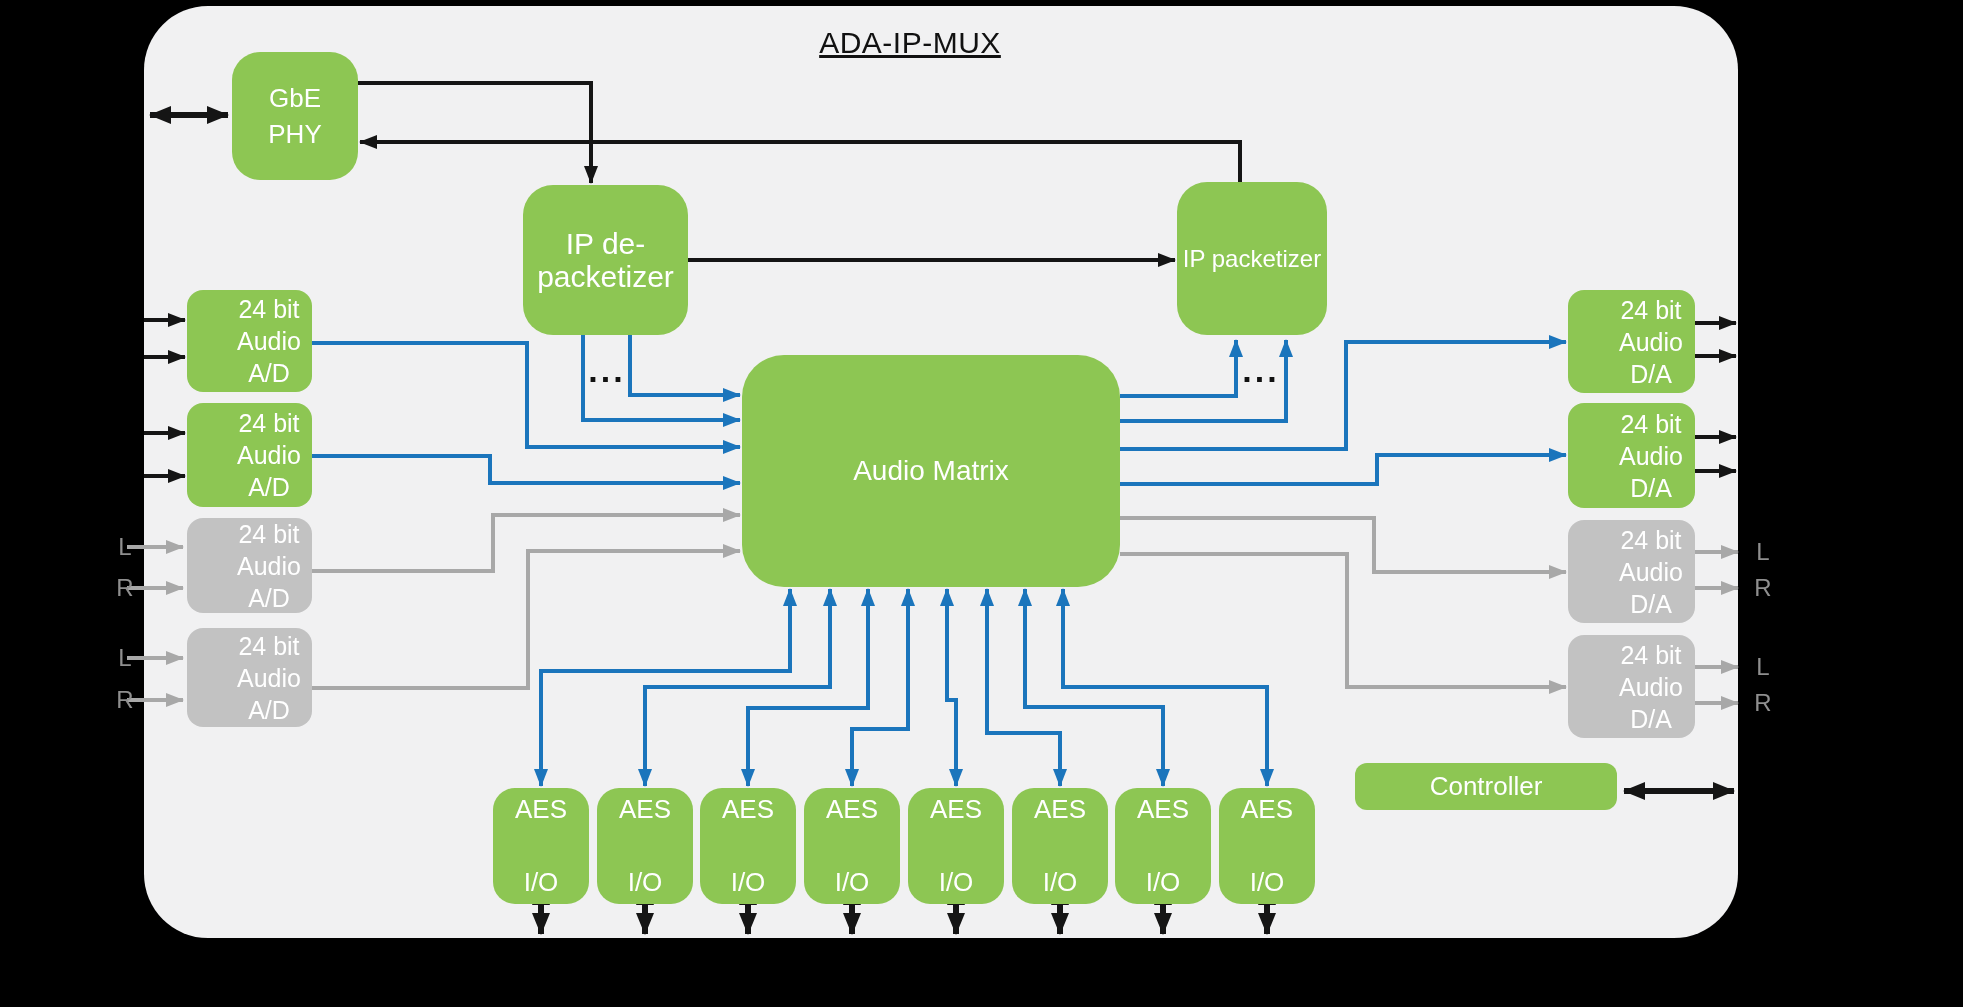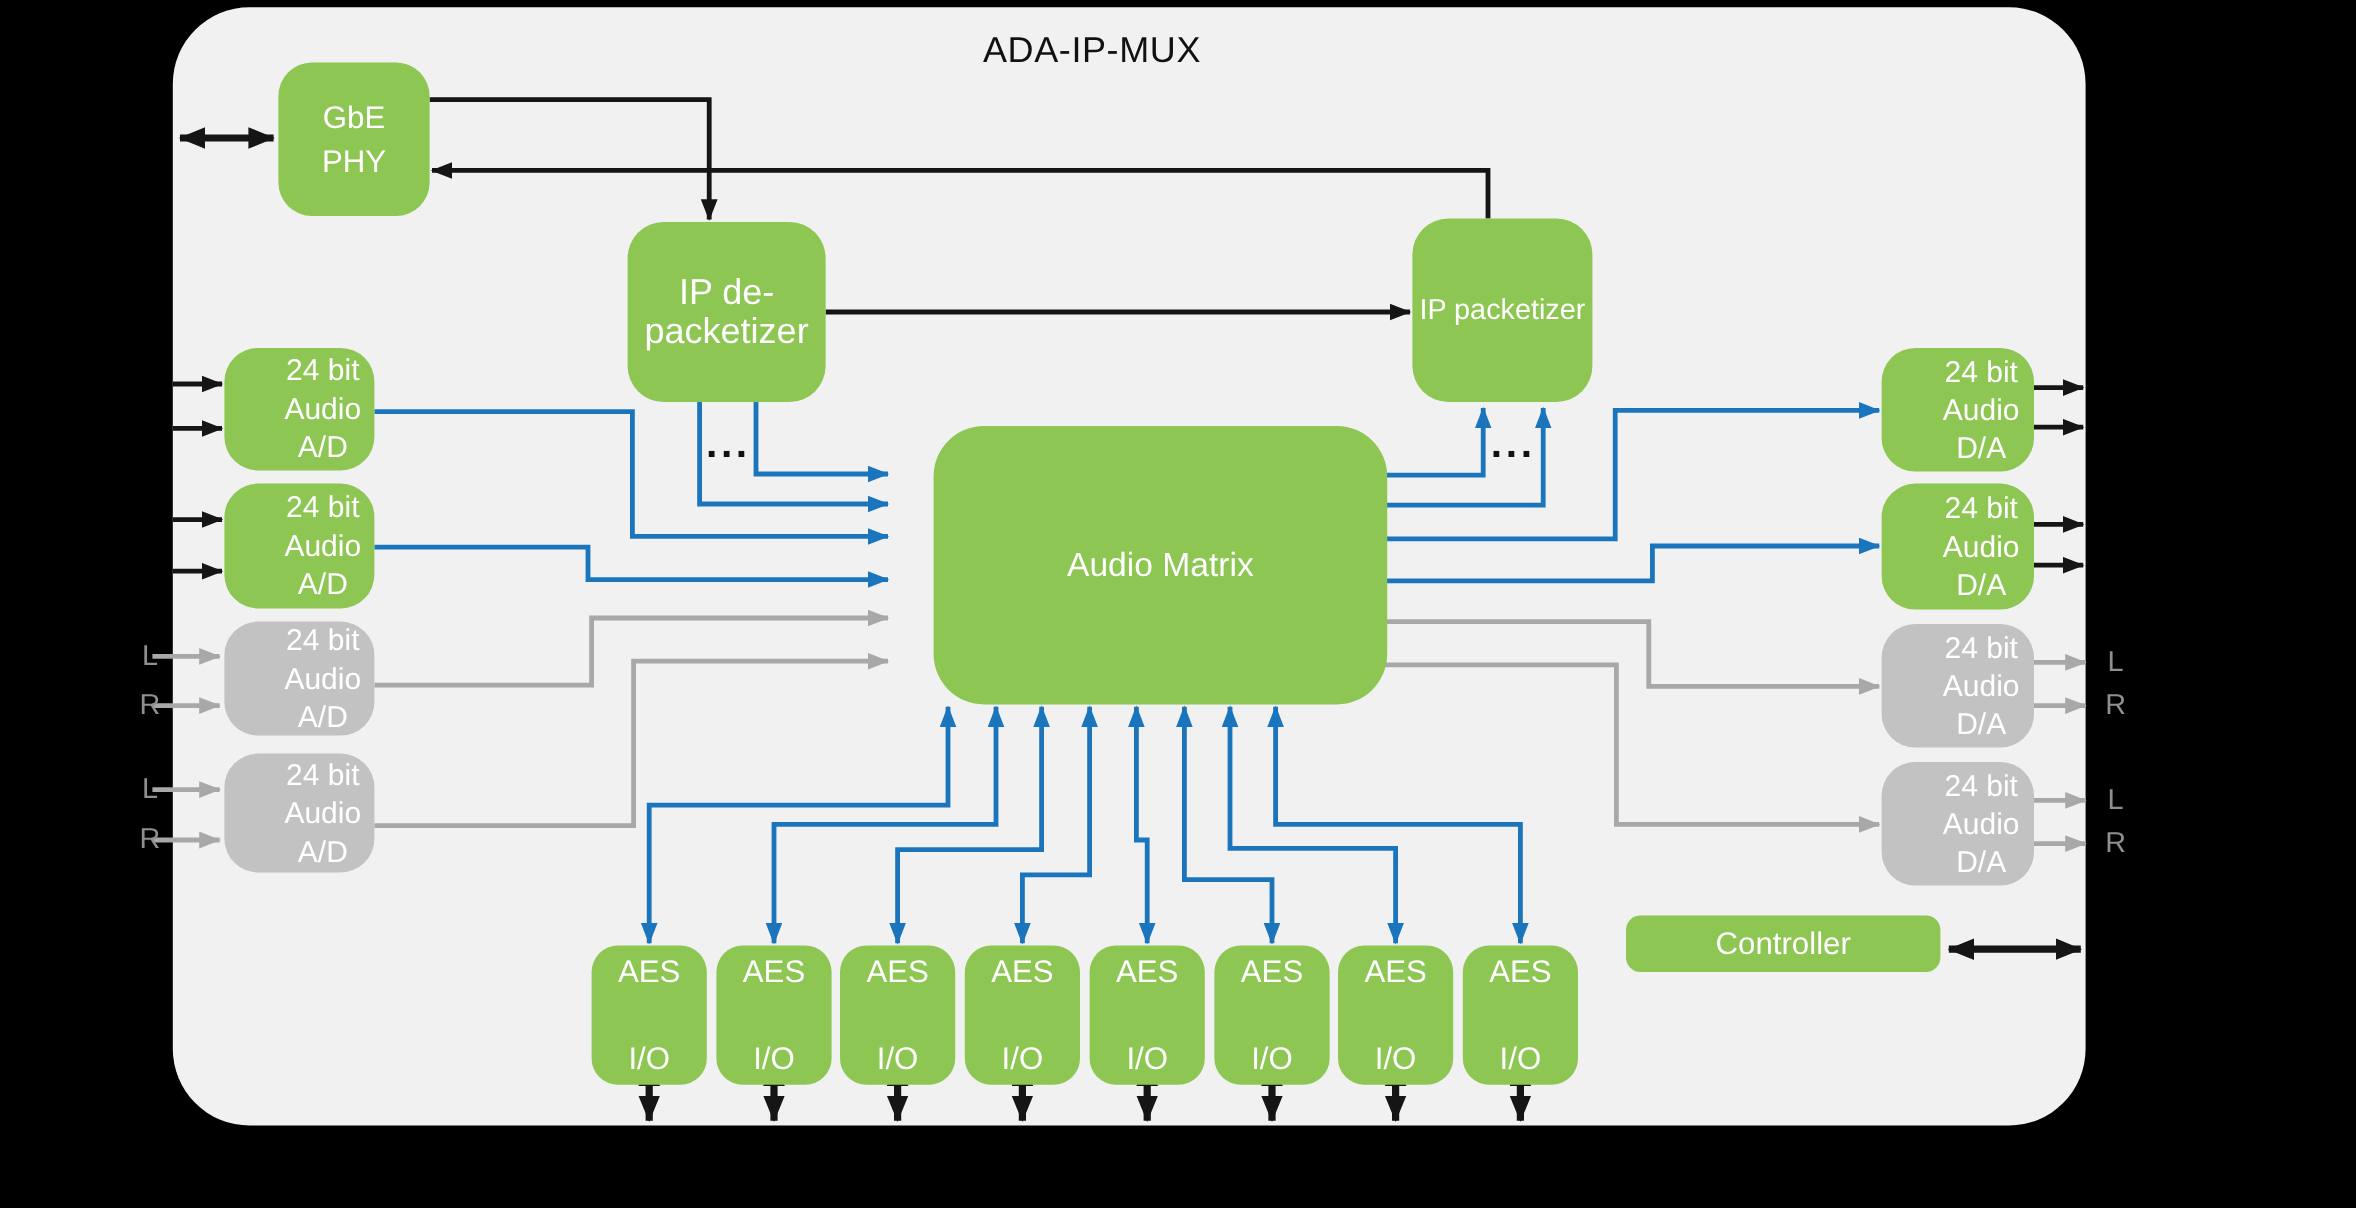--- a/index.html
+++ b/index.html
@@ -11,36 +11,36 @@
     --c-panel:#f1f1f2;
     --c-page:#000000;
     --c-white:#ffffff;
     --c-lr:#8f8f8f;
   }
   *{margin:0;padding:0;box-sizing:border-box;}
   html,body{width:1963px;height:1007px;overflow:hidden;}
   body{background:var(--c-page,#000);font-family:"Liberation Sans", sans-serif;position:relative;}
   .stage{position:absolute;left:0;top:0;width:1963px;height:1007px;}
   .panel{position:absolute;left:144px;top:6px;width:1594px;height:932px;background:var(--c-panel,#f1f1f2);border-radius:64px;}
-  .title{position:absolute;left:735px;top:26px;width:350px;text-align:center;font-size:30px;color:#111;letter-spacing:0.5px;}
+  .title{position:absolute;left:735px;top:26px;width:350px;text-align:center;font-size:30px;color:#111;letter-spacing:0.5px;text-decoration:underline;}
   svg.wires{position:absolute;left:0;top:0;width:1963px;height:1007px;pointer-events:none;}
   .ln-blue{stroke:var(--c-blue,#1b75bc);stroke-width:4;fill:none;}
   .ln-gray{stroke:var(--c-grayline,#a8a8a8);stroke-width:4;fill:none;}
   .ln-black{stroke:var(--c-black,#151515);stroke-width:4;fill:none;}
   .ln-black-bold{stroke:var(--c-black,#151515);stroke-width:6;fill:none;}
   .blk{position:absolute;display:flex;flex-direction:column;align-items:center;justify-content:center;
        color:var(--c-white,#fff);text-align:center;border-radius:24px;}
   .blk.green{background:var(--c-green,#8dc653);}
   .blk.gray{background:var(--c-grayblk,#c2c2c2);}
   .blk span{display:block;}
   .b-gbe{left:232px;top:52px;width:126px;height:128px;border-radius:28px;font-size:26px;line-height:36px;}
   .b-depack{left:523px;top:185px;width:165px;height:150px;border-radius:30px;font-size:30px;line-height:33px;}
   .b-pack{left:1177px;top:182px;width:150px;height:153px;border-radius:30px;font-size:24px;}
-  .b-matrix{left:742px;top:355px;width:378px;height:232px;border-radius:42px;font-size:28px;margin-left:36px;}
-  .b-conv{width:125px;font-size:25px;line-height:32px;border-radius:28px;padding-left:39px;}
+  .b-matrix{left:742px;top:355px;width:378px;height:232px;border-radius:42px;font-size:28px;}
+  .b-conv{width:125px;font-size:25px;line-height:32px;border-radius:16px;padding-left:39px;}
   .b-dacx{left:1568px;width:127px;}
   .b-aes{top:788px;width:96px;height:116px;border-radius:22px;font-size:26px;line-height:33px;gap:40px;}
   .b-ctrl{left:1355px;top:763px;width:262px;height:47px;border-radius:12px;font-size:26px;}
   .lr{position:absolute;width:30px;height:28px;color:var(--c-lr,#8f8f8f);font-size:24px;line-height:28px;text-align:center;}
   .dots{position:absolute;width:64px;height:34px;text-align:center;color:#111;font-size:34px;font-weight:bold;letter-spacing:3px;line-height:20px;}
 </style>
 </head>
 <body>
 
 <div class="stage">

